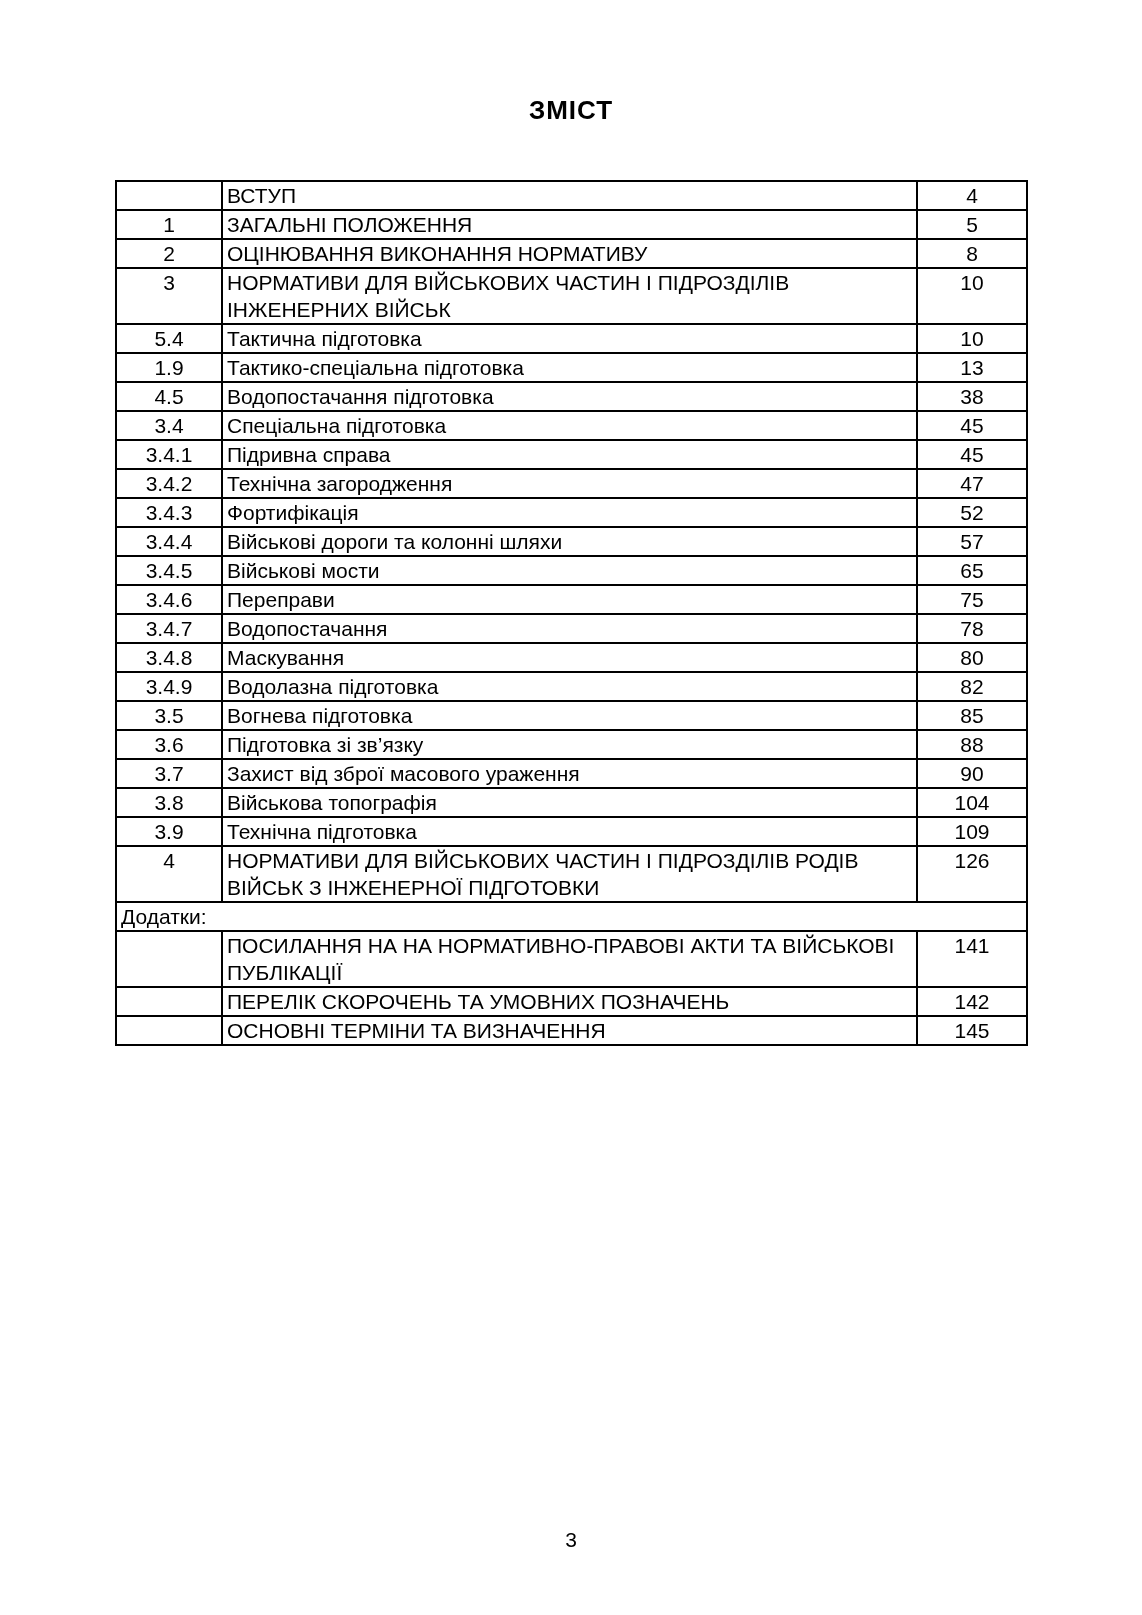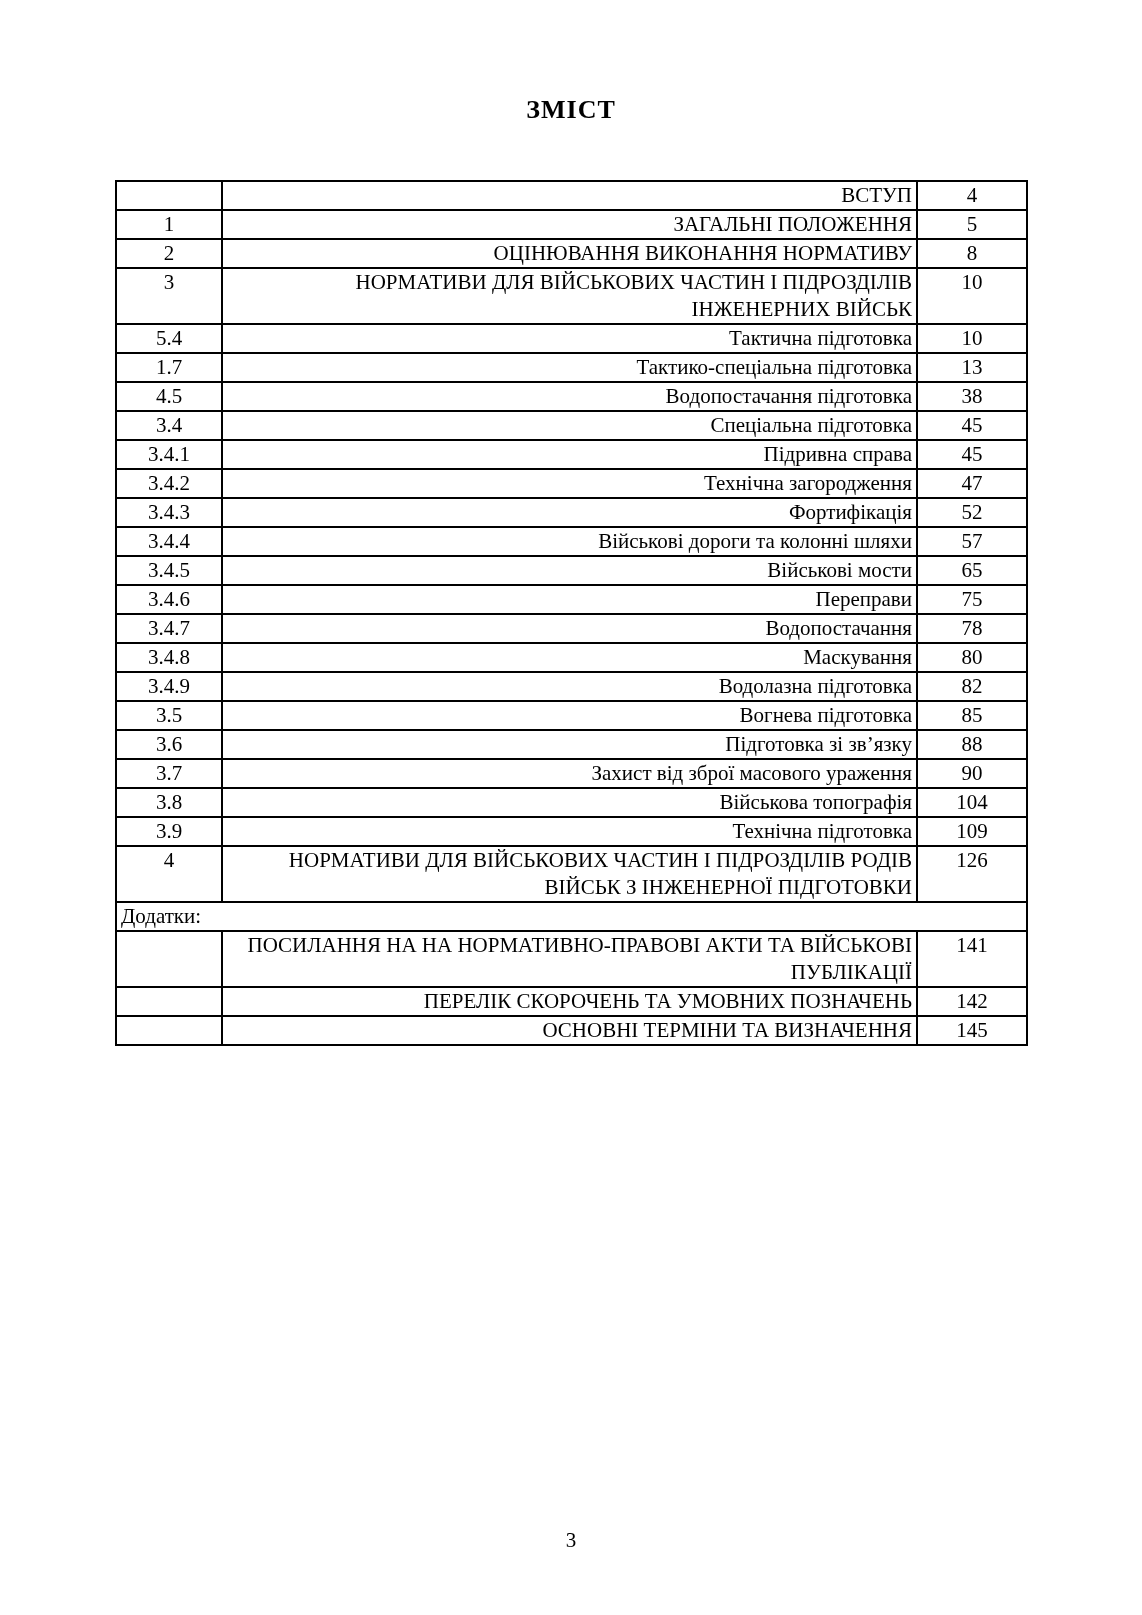--- a/index.html
+++ b/index.html
@@ -5,21 +5,21 @@
   html, body {
     margin: 0;
     padding: 0;
     background: #ffffff;
   }
   .page {
     position: relative;
     width: 1142px;
     height: 1615px;
     background: #ffffff;
-    font-family: Liberation Serif, serif;
+    font-family: Liberation Sans, sans-serif;
     color: #000000;
     overflow: hidden;
   }
   .doc-title {
     margin: 0;
     padding-top: 95px;
     text-align: center;
     font-size: 26px;
     font-weight: bold;
     letter-spacing: 1px;
@@ -39,21 +39,21 @@
     padding: 0 4px;
     vertical-align: top;
     overflow: hidden;
   }
   .num-cell {
     width: 96px;
     text-align: center;
   }
   .title-cell {
     width: auto;
-    text-align: right;
+    text-align: left;
     padding-left: 8px;
     border-radius: 8px;
   }
   .page-cell {
     width: 100px;
     text-align: center;
   }
   .span-cell {
     text-align: left;
     padding-left: 8px;
@@ -95,21 +95,21 @@
           <td class="num-cell">3</td>
           <td class="title-cell">НОРМАТИВИ ДЛЯ ВІЙСЬКОВИХ ЧАСТИН І ПІДРОЗДІЛІВ ІНЖЕНЕРНИХ ВІЙСЬК</td>
           <td class="page-cell">10</td>
         </tr>
         <tr>
           <td class="num-cell">5.4</td>
           <td class="title-cell">Тактична підготовка</td>
           <td class="page-cell">10</td>
         </tr>
         <tr>
-          <td class="num-cell">1.7</td>
+          <td class="num-cell">1.9</td>
           <td class="title-cell">Тактико-спеціальна підготовка</td>
           <td class="page-cell">13</td>
         </tr>
         <tr>
           <td class="num-cell">4.5</td>
           <td class="title-cell">Водопостачання підготовка</td>
           <td class="page-cell">38</td>
         </tr>
         <tr>
           <td class="num-cell">3.4</td>

